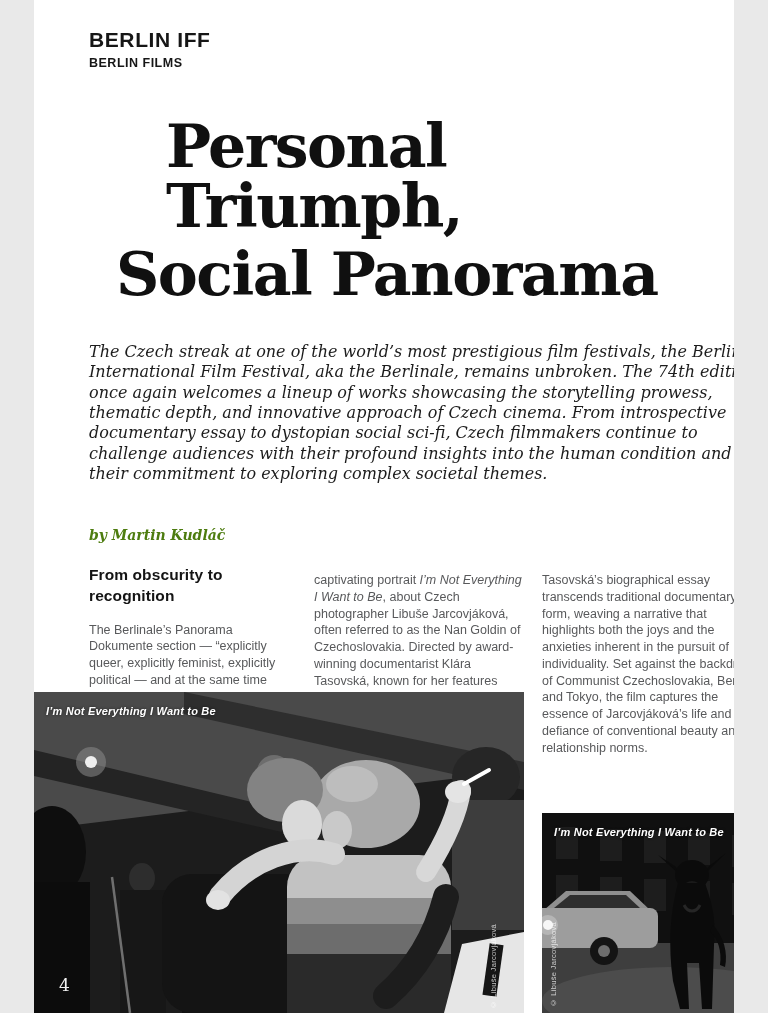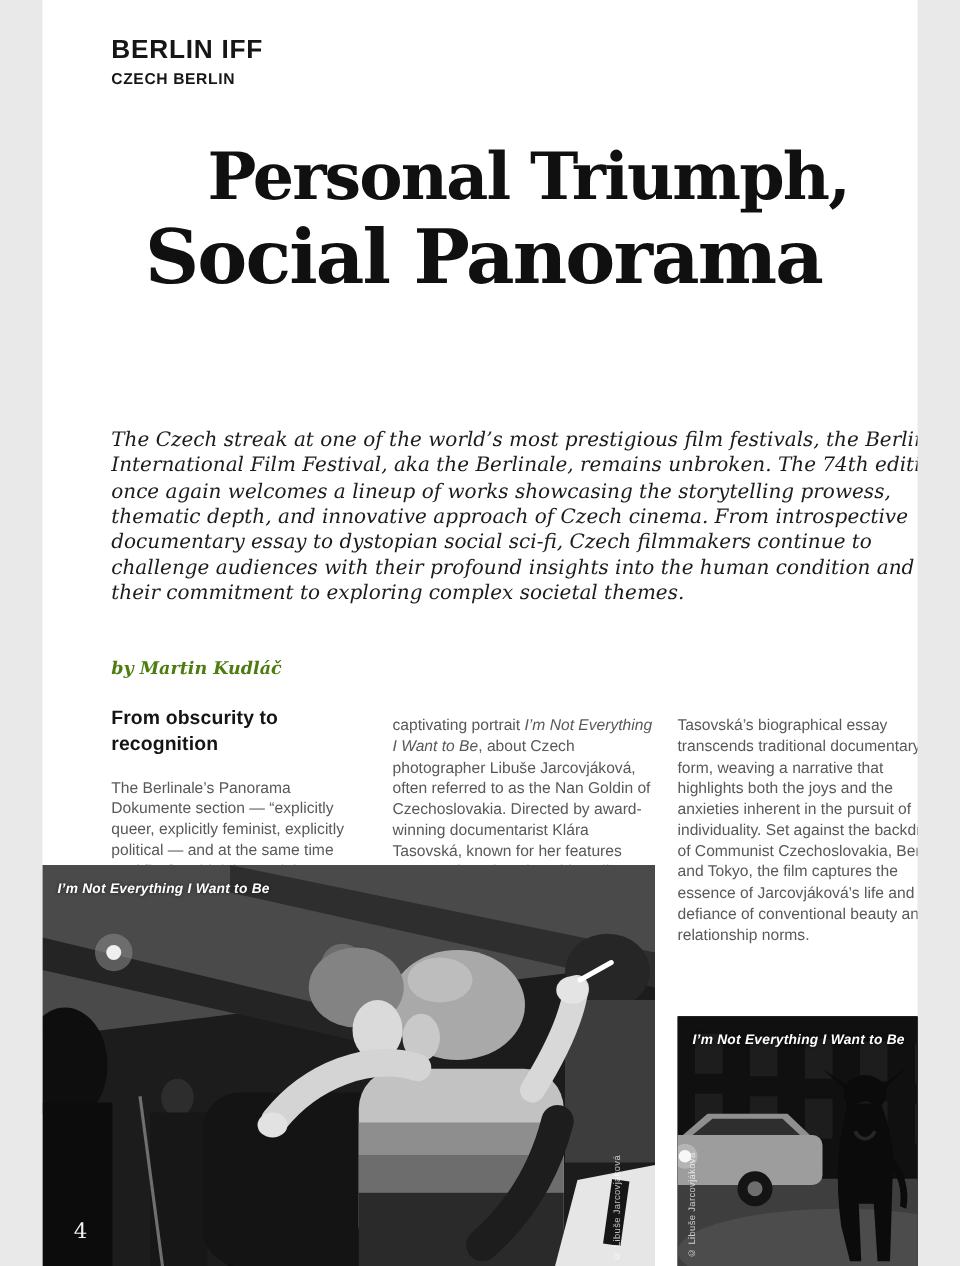--- a/index.html
+++ b/index.html
@@ -10,21 +10,21 @@
   }
 
   
   .kicker { position:absolute; left:55px; top:28px; }
   .kicker-main { font-size:21px; font-weight:bold; letter-spacing:0.6px; color:#161616; }
   .kicker-sub  { font-size:12.5px; font-weight:bold; letter-spacing:0.5px; margin-top:4px; color:#161616; }
 
   
   .headline { position:absolute; left:52px; top:96px; font-family:"DejaVu Serif", serif; font-weight:bold; }
   .hl1 { font-size:68px; line-height:1.05; letter-spacing:-2px; color:var(--accent,#218e97); }
-  .hl2 { font-size:52px; line-height:1.0; letter-spacing:-1.5px; color:#101010; margin-left:80px; margin-top:20px; }
+  .hl2 { font-size:60px; line-height:1.0; letter-spacing:-1.5px; color:#101010; margin-left:80px; margin-top:20px; }
   .hl3 { font-size:60px; line-height:1.0; letter-spacing:-1.5px; color:#101010; margin-left:30px; margin-top:8px; }
 
   
   .lede {
     position:absolute; left:55px; top:342px; width:684px;
     font-family:"DejaVu Serif", serif; font-style:italic;
     font-size:16px; line-height:1.27; color:#1c1c1c;
   }
 
   .byline {
@@ -64,21 +64,21 @@
     font-family:"DejaVu Serif", serif; font-size:17px; color:#f2f2f2;
   }
 </style>
 </head>
 <body>
 
 <div class="page">
 
   <div class="kicker">
     <div class="kicker-main">BERLIN IFF</div>
-    <div class="kicker-sub">CZECH BERLIN</div>
+    <div class="kicker-sub">BERLIN FILMS</div>
   </div>
 
   <div class="headline">
     <div class="hl2">Personal Triumph,</div>
     <div class="hl3">Social Panorama</div>
   </div>
 
   <div class="lede">The Czech streak at one of the world’s most prestigious film festivals, the Berlin International Film Festival, aka the Berlinale, remains unbroken. The 74th edition once again welcomes a lineup of works showcasing the storytelling prowess, thematic depth, and innovative approach of Czech cinema. From introspective documentary essay to dystopian social sci-fi, Czech filmmakers continue to challenge audiences with their profound insights into the human condition and their commitment to exploring complex societal themes.</div>
 
   <div class="byline">by Martin Kudláč</div>

